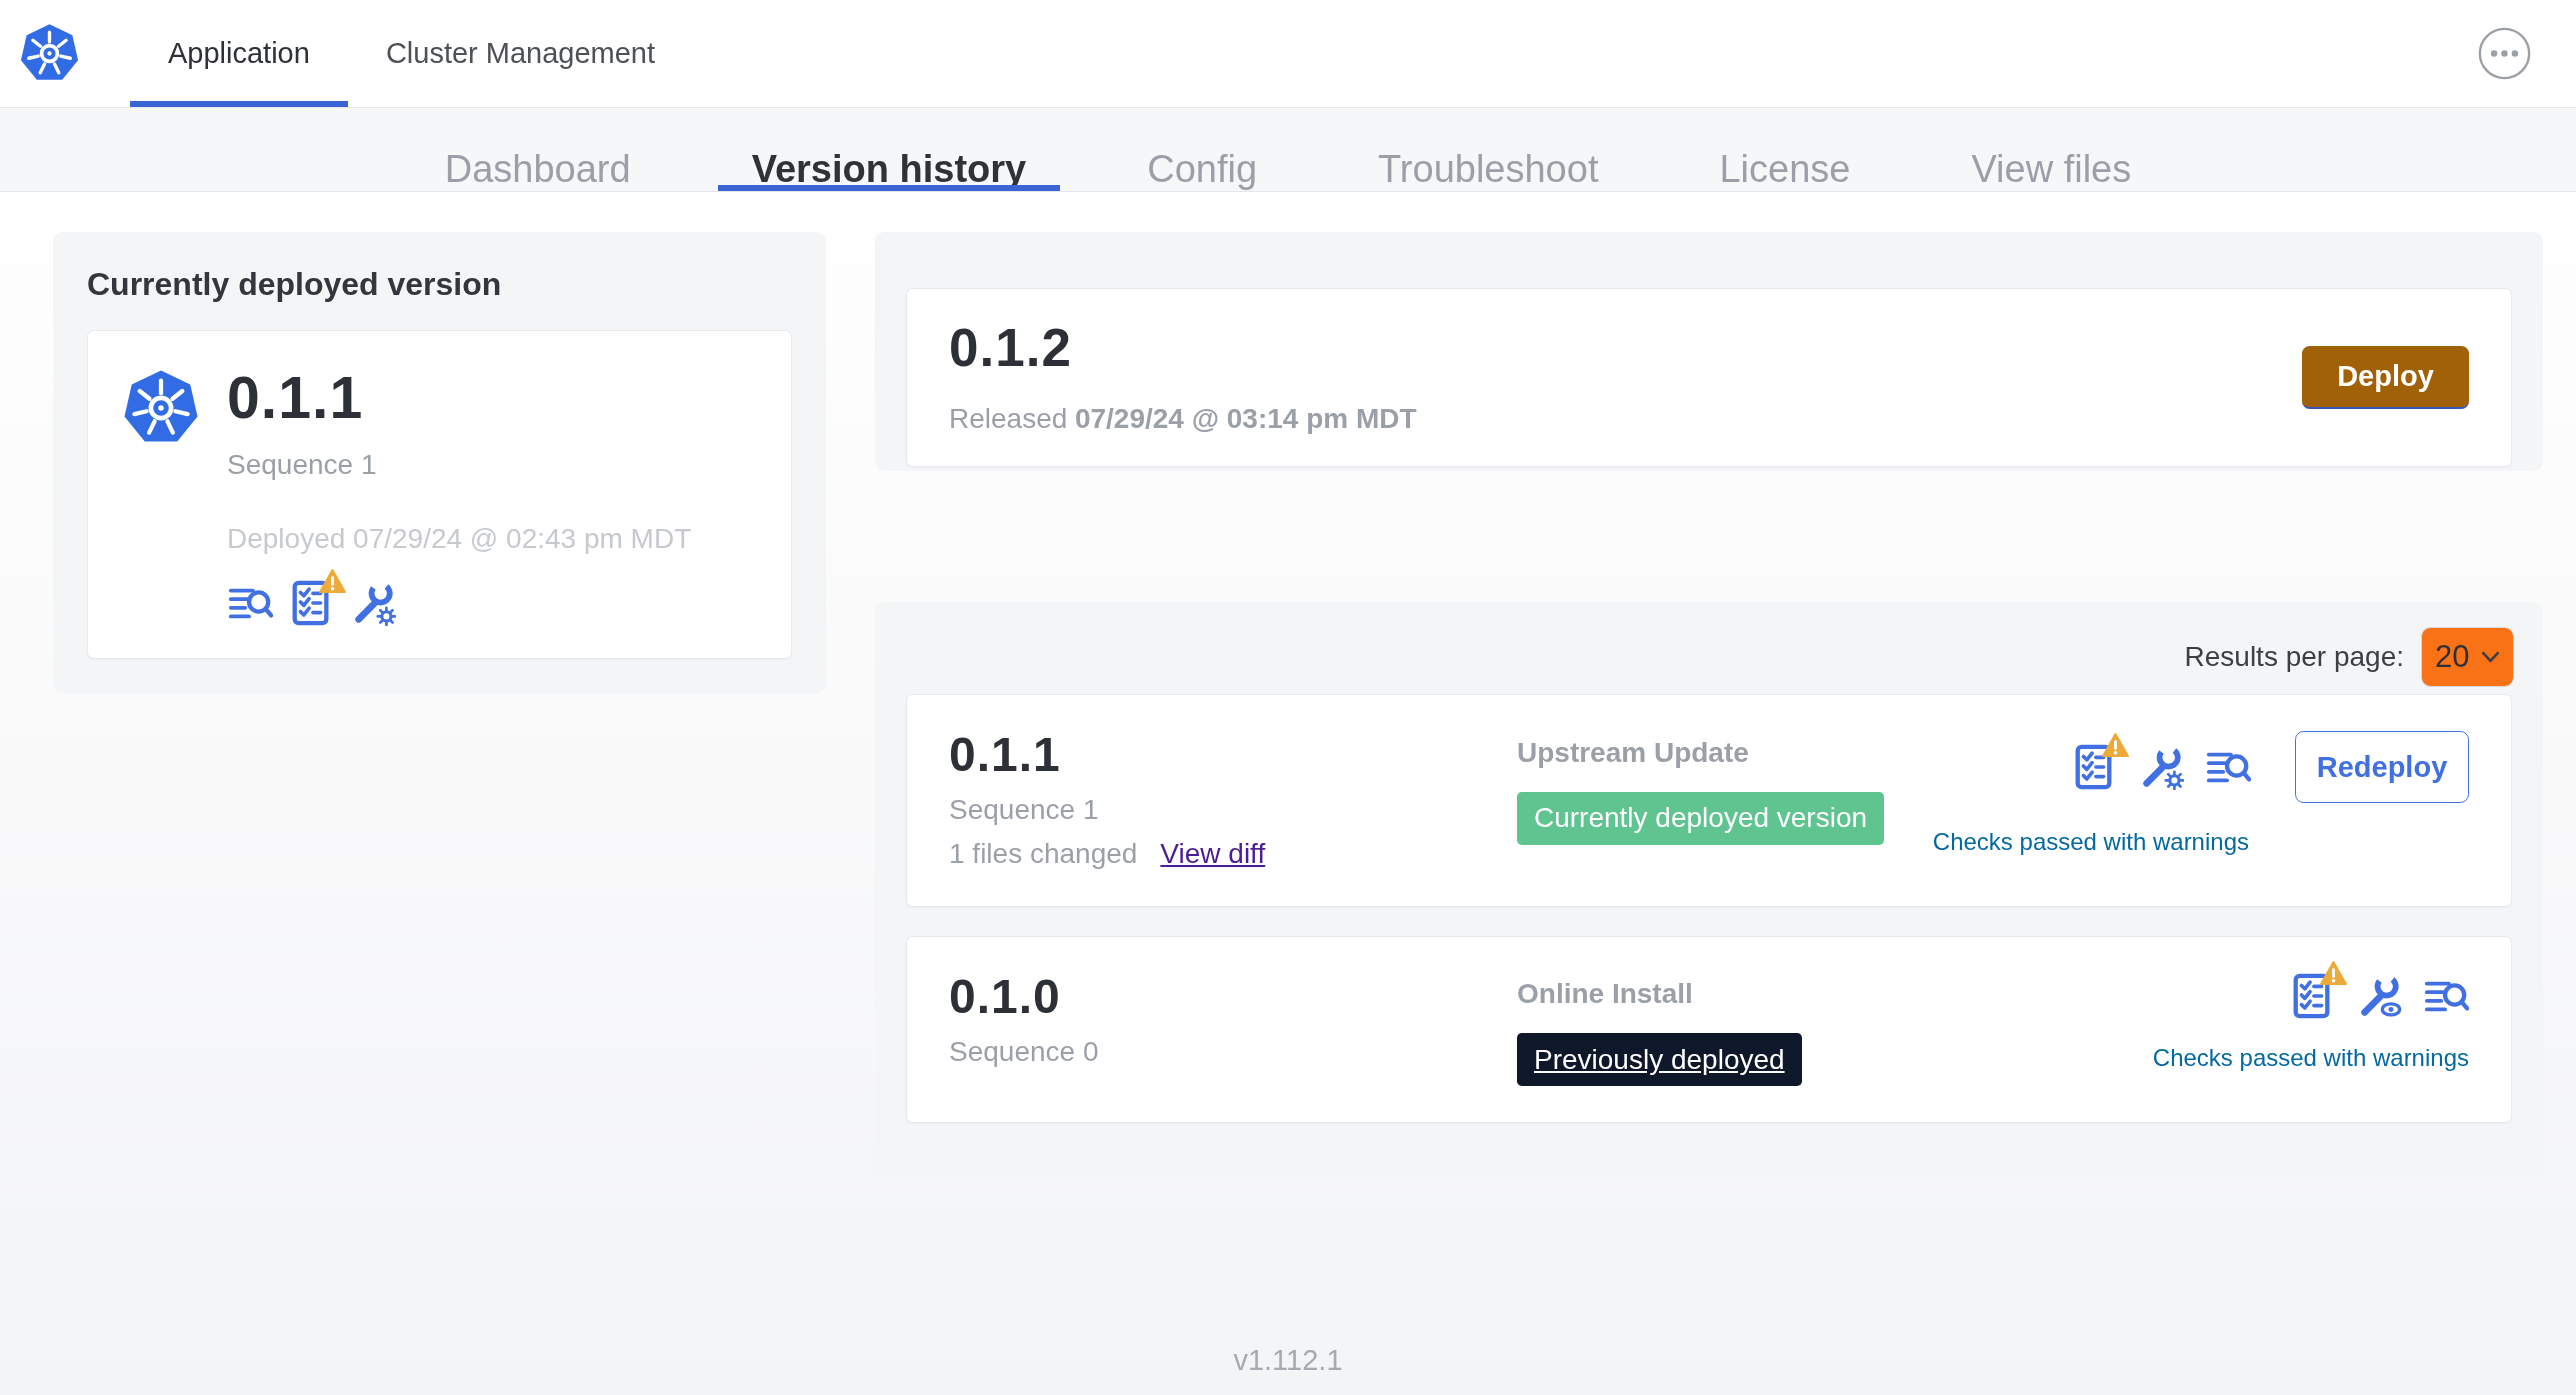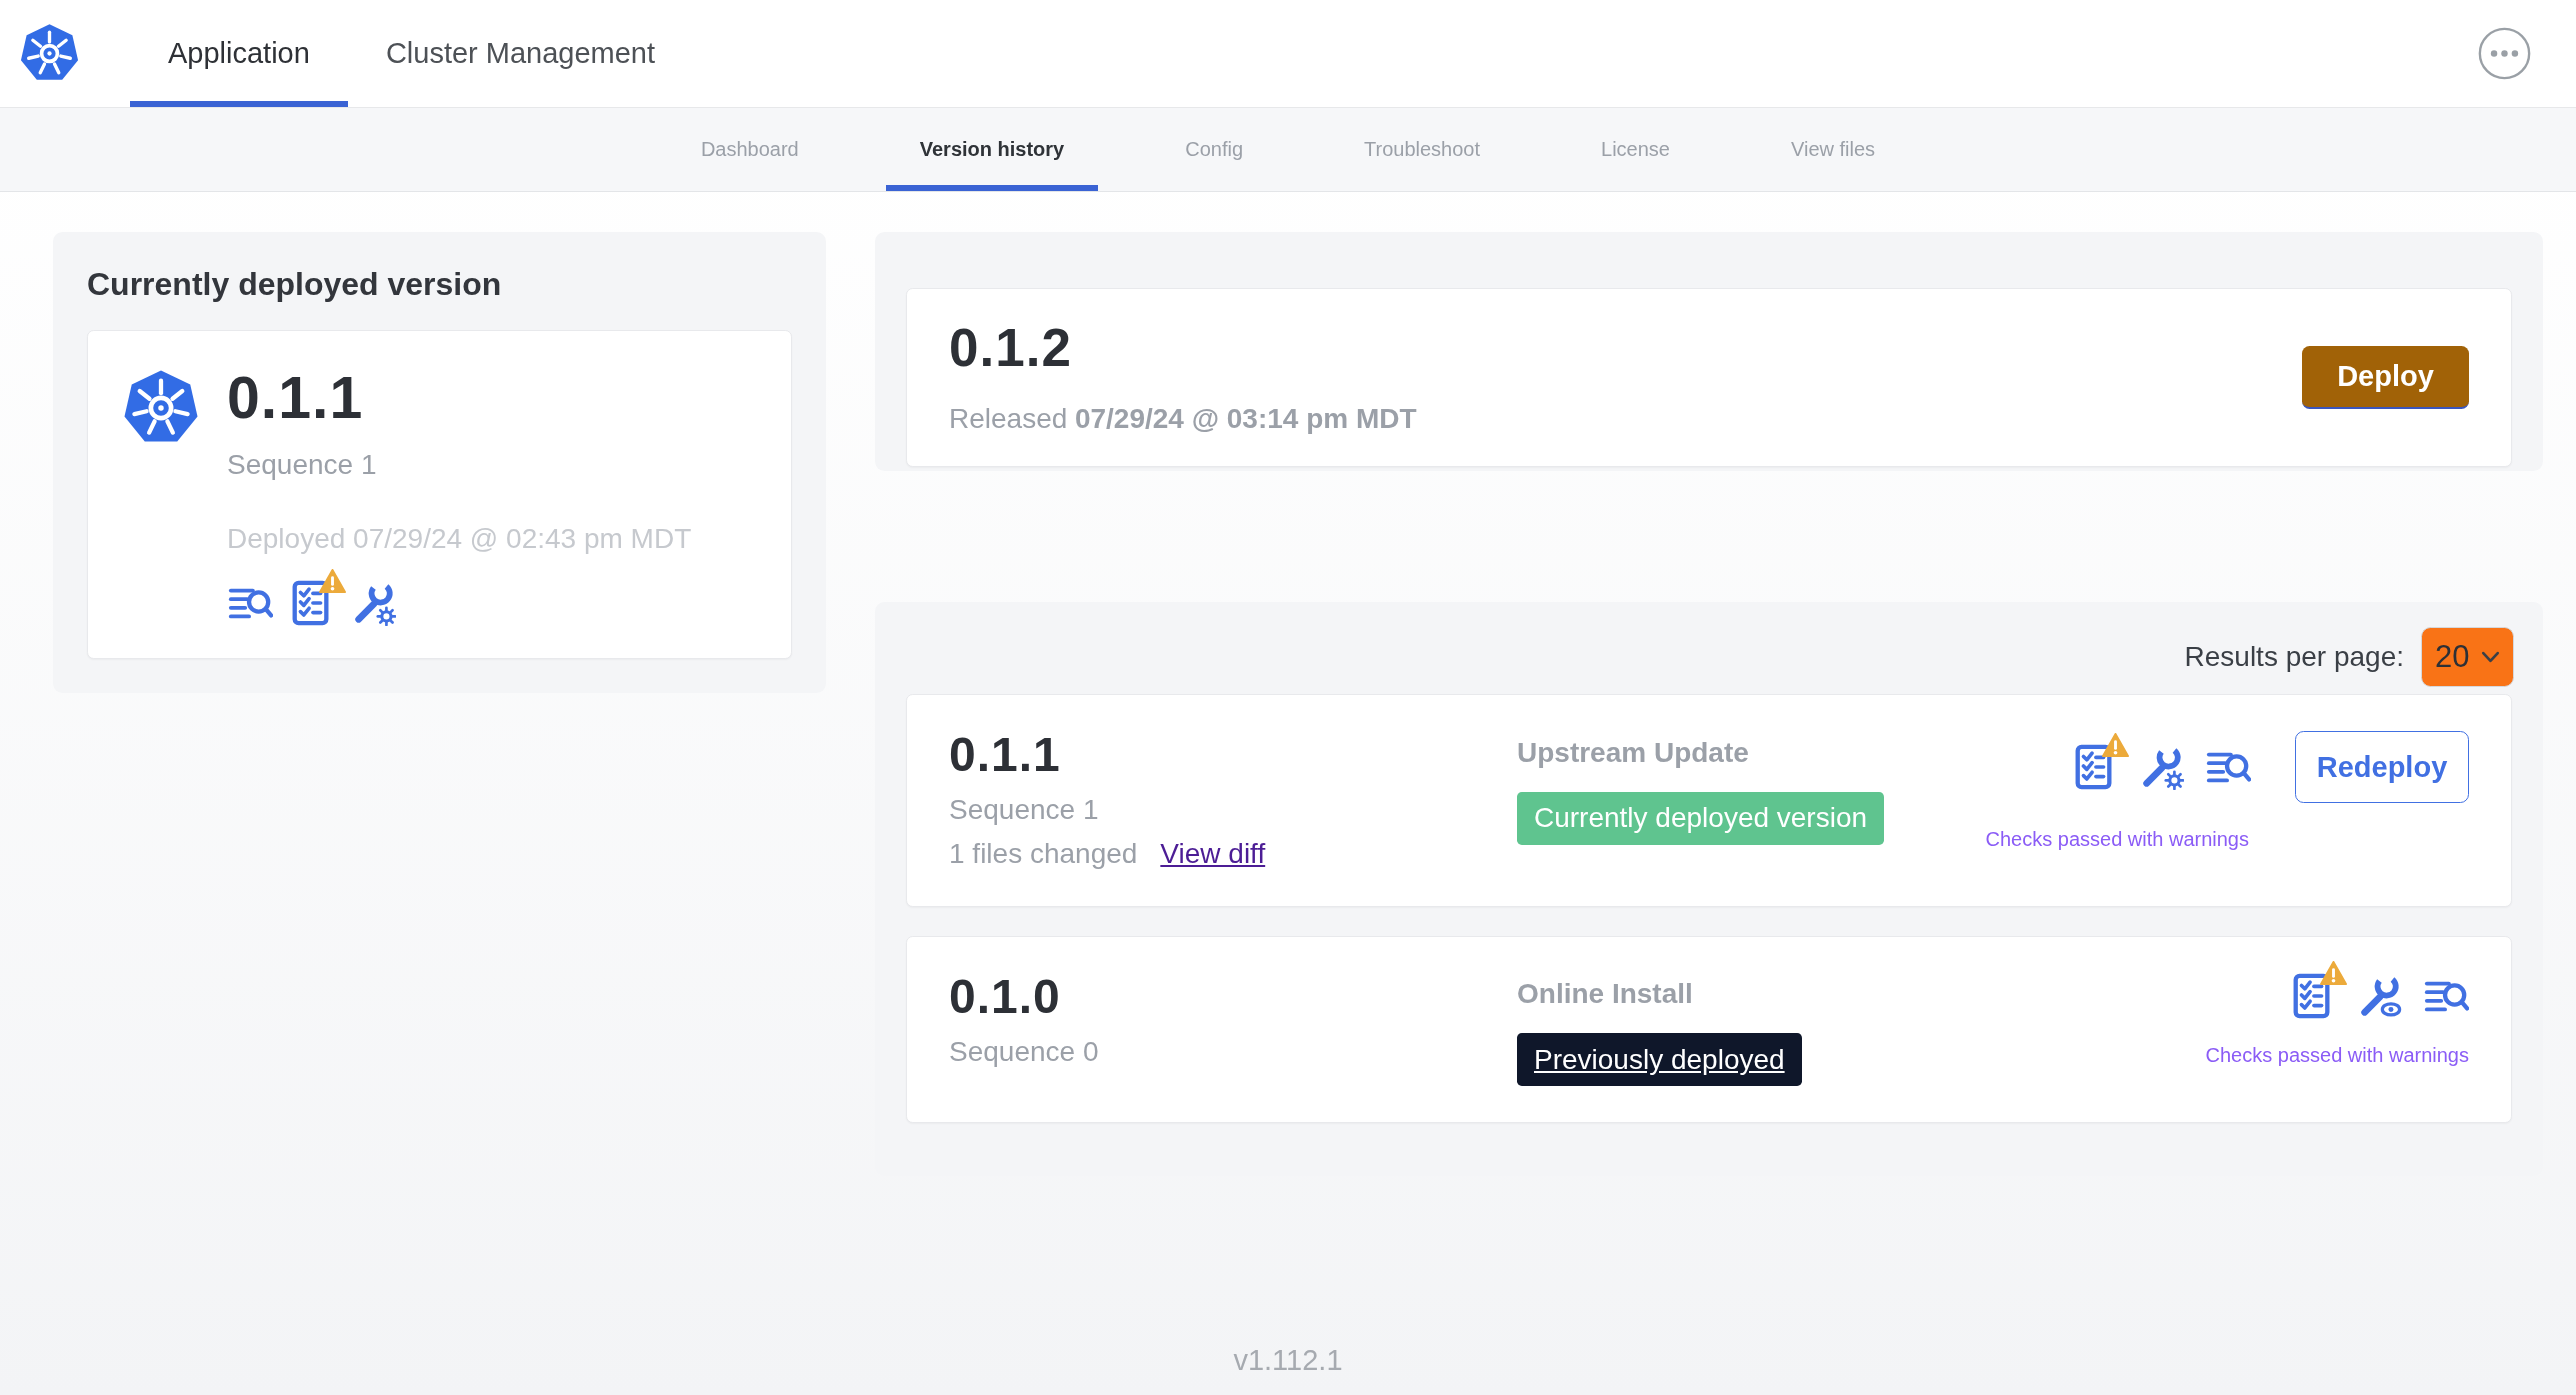--- a/index.html
+++ b/index.html
@@ -33,22 +33,22 @@
     background: transparent; border: none; cursor: pointer; padding: 0;
   }
 
   
   .subnav {
     height: 84px; background: #f6f7f9; border-bottom: 1px solid #e3e5e8;
     display: flex; justify-content: center; gap: 53px;
     position: relative; z-index: 2;
   }
   .stab {
-    position: relative; display: flex; align-items: center;
-    padding: 0 34px; font-size: 20px; color: #9ba0a8; cursor: pointer;
+    position: relative; display: flex; align-items: flex-end;
+    padding: 0 34px; font-size: 38px; color: #9ba0a8; cursor: pointer;
   }
   .stab.active { color: #2f3338; font-weight: 700; }
   .stab.active::after {
     content: ""; position: absolute; left: 0; right: 0; bottom: 0;
     height: 5.7px; background: #3a63d4;
   }
 
   
   .card {
     position: absolute; background: #f4f5f7; border-radius: 9.5px;
@@ -113,21 +113,21 @@
   .badge-green { background: #5fc48f; }
   .badge-gray  { background: #0f172a; text-decoration: underline; }
   .col3 { margin-left: auto; display: flex; flex-direction: column; align-items: flex-end; }
   .col3-top { display: flex; align-items: center; gap: 21px; }
   .btn-redeploy {
     width: 174px; height: 72px; background: #ffffff; color: #4170e2;
     border: 1.9px solid #4170e2; border-radius: 8.6px;
     font-family: inherit; font-size: 29px; font-weight: 700; cursor: pointer;
     margin-left: 23px;
   }
-  .checks-warn { margin-top: 25px; font-size: 20px; color: #8b5cf6; }
+  .checks-warn { margin-top: 25px; font-size: 24px; color: #0369a1; }
   .checks-warn.offset { margin-right: 220px; }
 
   
   .footer {
     position: absolute; left: 0; top: 1344px; width: 100%;
     text-align: center; font-size: 29px; color: #a6aab0;
   }
 </style>
 </head>
 <body>

